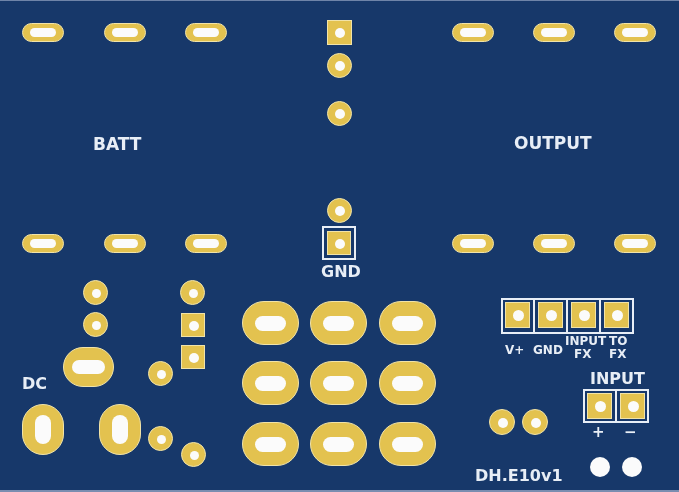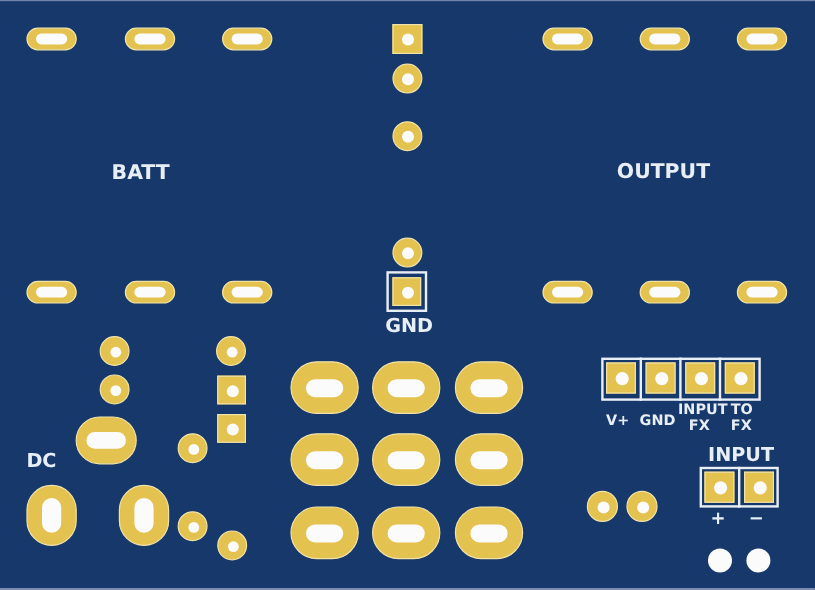--- a/index.html
+++ b/index.html
@@ -196,13 +196,14 @@
   <div class="pad round" style="left:489px;top:408px;width:26px;height:26px;">
       <div class="npth" style="left:8px;top:8px;width:10px;height:10px;"></div>
     </div>
   <div class="pad round" style="left:522px;top:408px;width:26px;height:26px;">
       <div class="npth" style="left:8px;top:8px;width:10px;height:10px;"></div>
     </div>
 
   <div class="npth" style="left:590px;top:456px;width:20px;height:20px;"></div>
   <div class="npth" style="left:622px;top:456px;width:20px;height:20px;"></div>
 
+  <div class="label" style="left:475px;top:467px;font-size:16px;">DH.E10v1</div>
 </div>
 
 </body></html>

